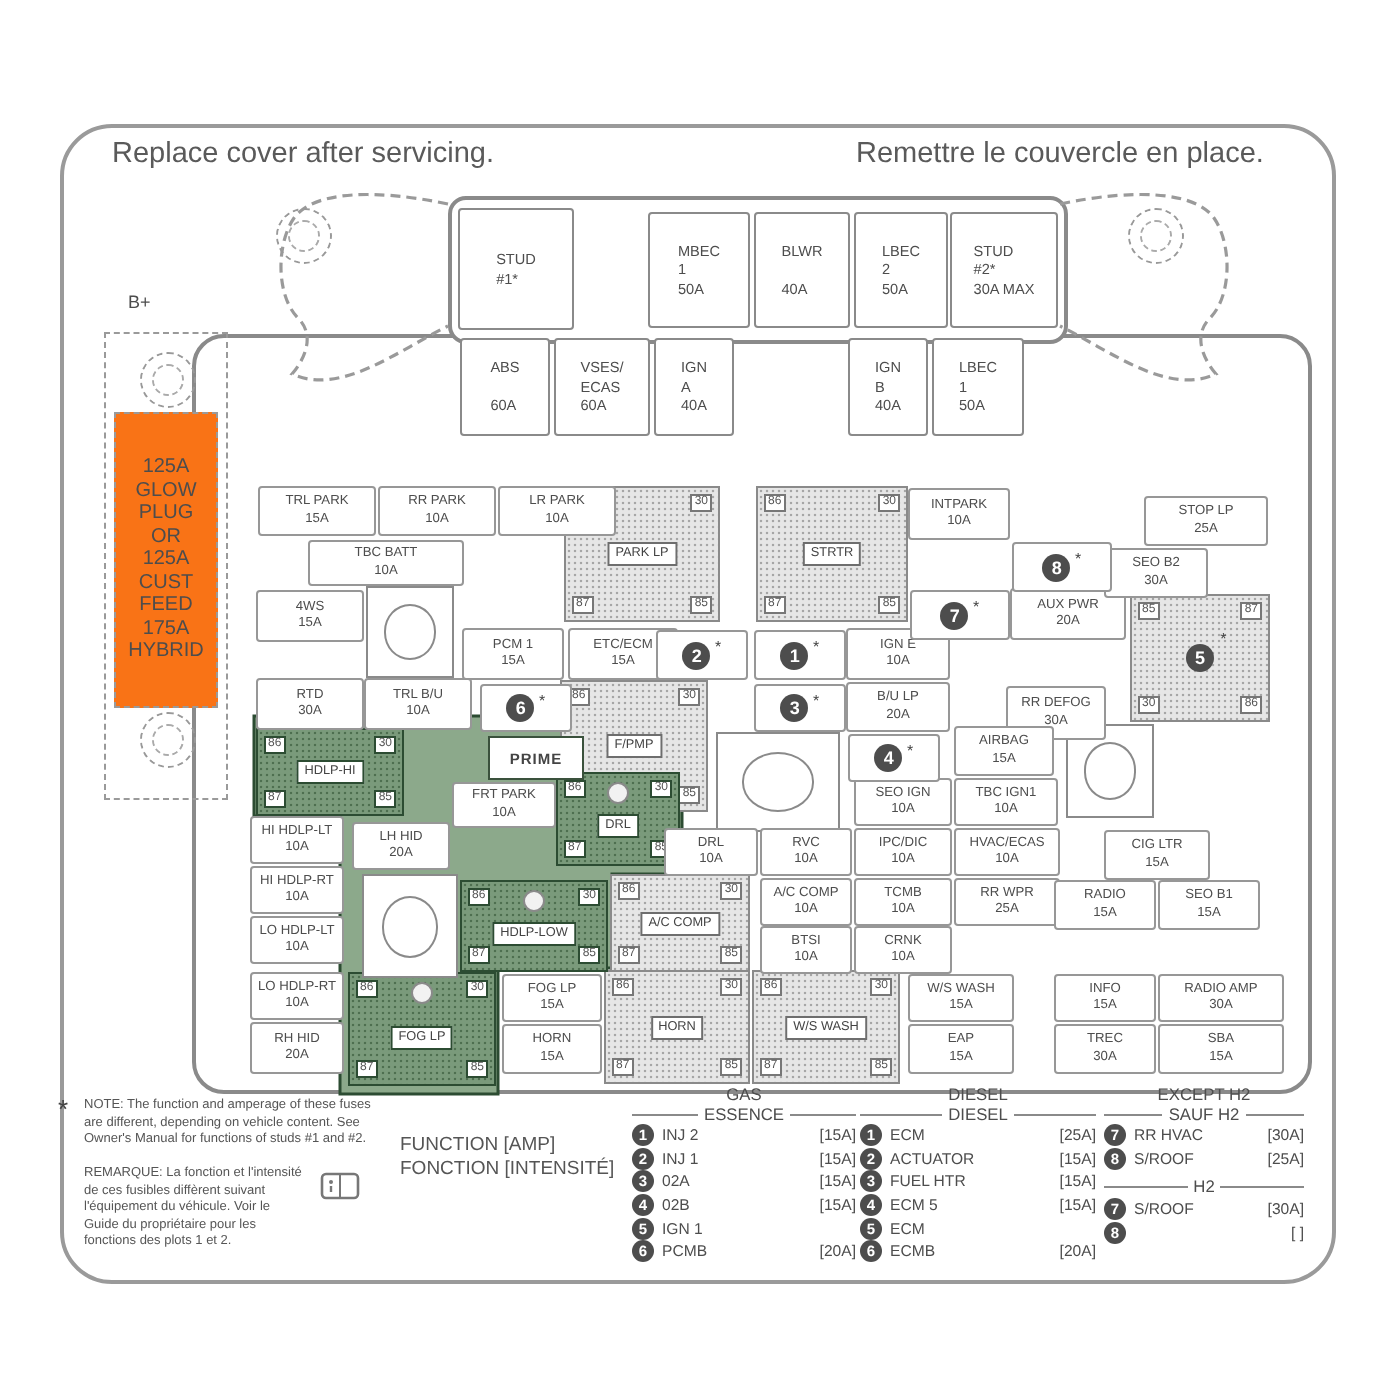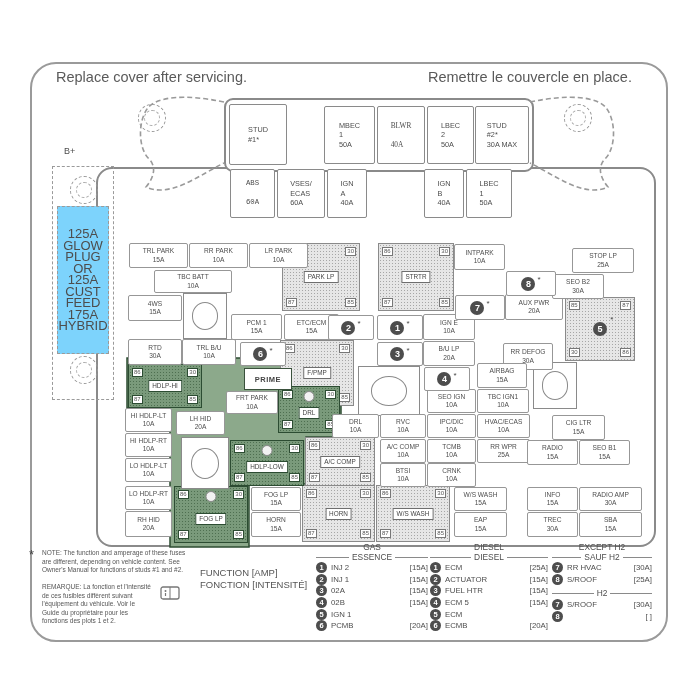--- a/index.html
+++ b/index.html
@@ -27,21 +27,21 @@
   .relay.green .rlabel{border:1.2px solid #2c4c32}
   .rdot{position:absolute;left:50%;top:4px;transform:translateX(-50%);width:9px;height:9px;border-radius:50%;background:#f2f2f2;border:1px solid #8a8a8a}
   .rsq{z-index:5;border:1.5px solid #8a8a8a;background:#fff;display:flex;align-items:center;justify-content:center}
   .rsq i{display:block;width:58%;height:58%;border:1.3px solid #8a8a8a;border-radius:50%}
   .co{z-index:6;border:1.2px solid #979797;border-radius:2px;background:#fff;display:flex;align-items:center;justify-content:center}
   .conum{width:14px;height:14px;border-radius:50%;background:#4d4d4d;color:#fff;font-size:9px;font-weight:bold;display:flex;align-items:center;justify-content:center}
   .costar{font-size:8px;margin-left:2px;margin-bottom:8px;color:#444}
   #prime{left:244px;top:368px;width:46px;height:20px;z-index:6;background:#fff;border:1.6px solid #3a513c;display:flex;align-items:center;justify-content:center;font-size:7.5px;font-weight:bold;letter-spacing:.5px;color:#444}
   #bplus{left:64px;top:146px;font-size:9px;z-index:5}
   #glow-outer{left:52px;top:166px;width:60px;height:232px;border:1.6px dashed #9a9a9a;z-index:4}
-  #glow-box{left:57px;top:206px;width:50px;height:146px;border:1.4px dashed #9a9a9a;z-index:5;display:flex;align-items:center;justify-content:center;text-align:center;font-size:13px;line-height:11.5px;white-space:pre-line;background:#7dd3fc}
+  #glow-box{left:57px;top:206px;width:50px;height:146px;border:1.4px dashed #9a9a9a;z-index:5;display:flex;align-items:center;justify-content:center;text-align:center;font-size:10px;line-height:11.5px;white-space:pre-line;background:#f97316}
   .note{z-index:5;font-size:6.5px;line-height:8.6px;color:#555}
   #note-star{left:29px;top:547px;font-size:13px;z-index:5;color:#444}
   #note-en{left:42px;top:549px;width:152px}
   #note-fr{left:42px;top:583px;width:112px}
   #book{left:160px;top:586px;z-index:5}
   .fnlabel{z-index:5;font-size:9.5px;color:#555}
   #fn-en{left:200px;top:567px}
   #fn-fr{left:200px;top:579px}
   .lg-col{z-index:6;display:flex;flex-direction:column}
   .lg-title{text-align:center;font-size:8.4px;line-height:9.5px;color:#4d4d4d}
@@ -99,30 +99,30 @@
 HYBRID</div>
 
 <div id="prime" class="abs">PRIME</div>
 
 <div id="diagram" class="abs" style="left:0;top:0;width:700px;height:700px">
     <div class="abs bigfuse" style="left: 229px; top: 104px; width: 56px; height: 59px;">STUD
 #1*</div>
     <div class="abs bigfuse" style="left: 324px; top: 106px; width: 49px; height: 56px;">MBEC
 1
 50A</div>
-    <div class="abs bigfuse" style="left: 377px; top: 106px; width: 46px; height: 56px; font-family: Liberation Serif, serif;">BLWR
+    <div class="abs bigfuse" style="left: 377px; top: 106px; width: 46px; height: 56px;">BLWR
 
 40A</div>
     <div class="abs bigfuse" style="left: 427px; top: 106px; width: 45px; height: 56px;">LBEC
 2
 50A</div>
     <div class="abs bigfuse" style="left: 475px; top: 106px; width: 52px; height: 56px;">STUD
 #2*
 30A MAX</div>
-    <div class="abs bigfuse" style="left: 230px; top: 169px; width: 43px; height: 47px; font-family: Liberation Mono, monospace;">ABS
+    <div class="abs bigfuse" style="left: 230px; top: 169px; width: 43px; height: 47px;">ABS
 
 60A</div>
     <div class="abs bigfuse" style="left: 277px; top: 169px; width: 46px; height: 47px;">VSES/
 ECAS
 60A</div>
     <div class="abs bigfuse" style="left: 327px; top: 169px; width: 38px; height: 47px;">IGN
 A
 40A</div>
     <div class="abs bigfuse" style="left: 424px; top: 169px; width: 38px; height: 47px;">IGN
 B

